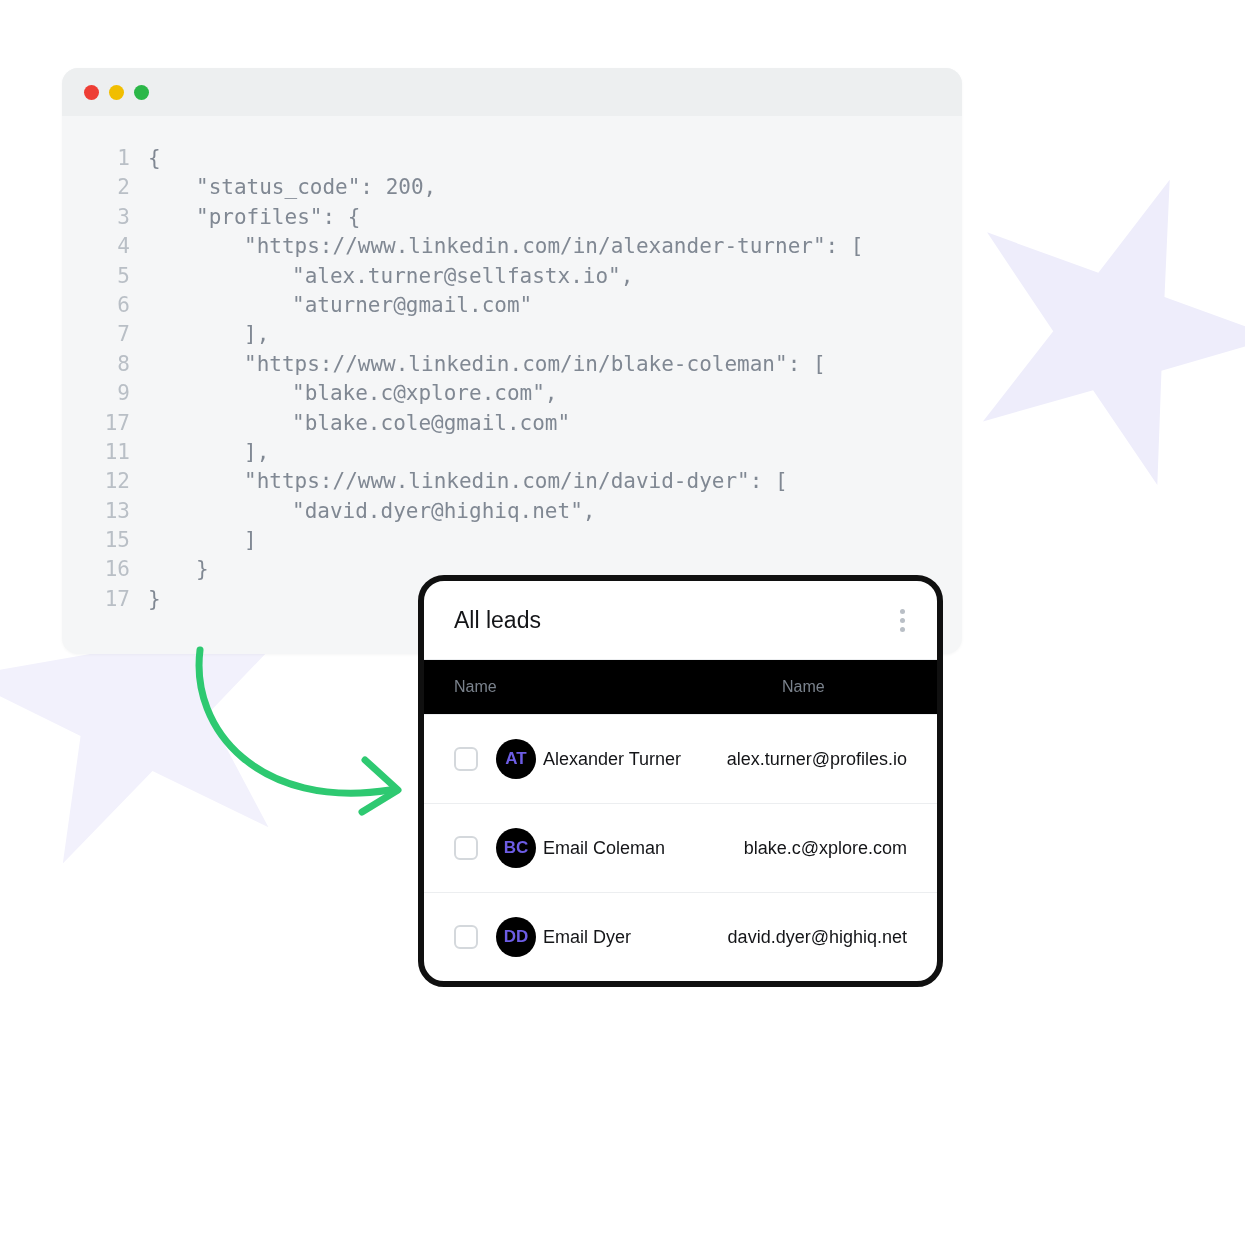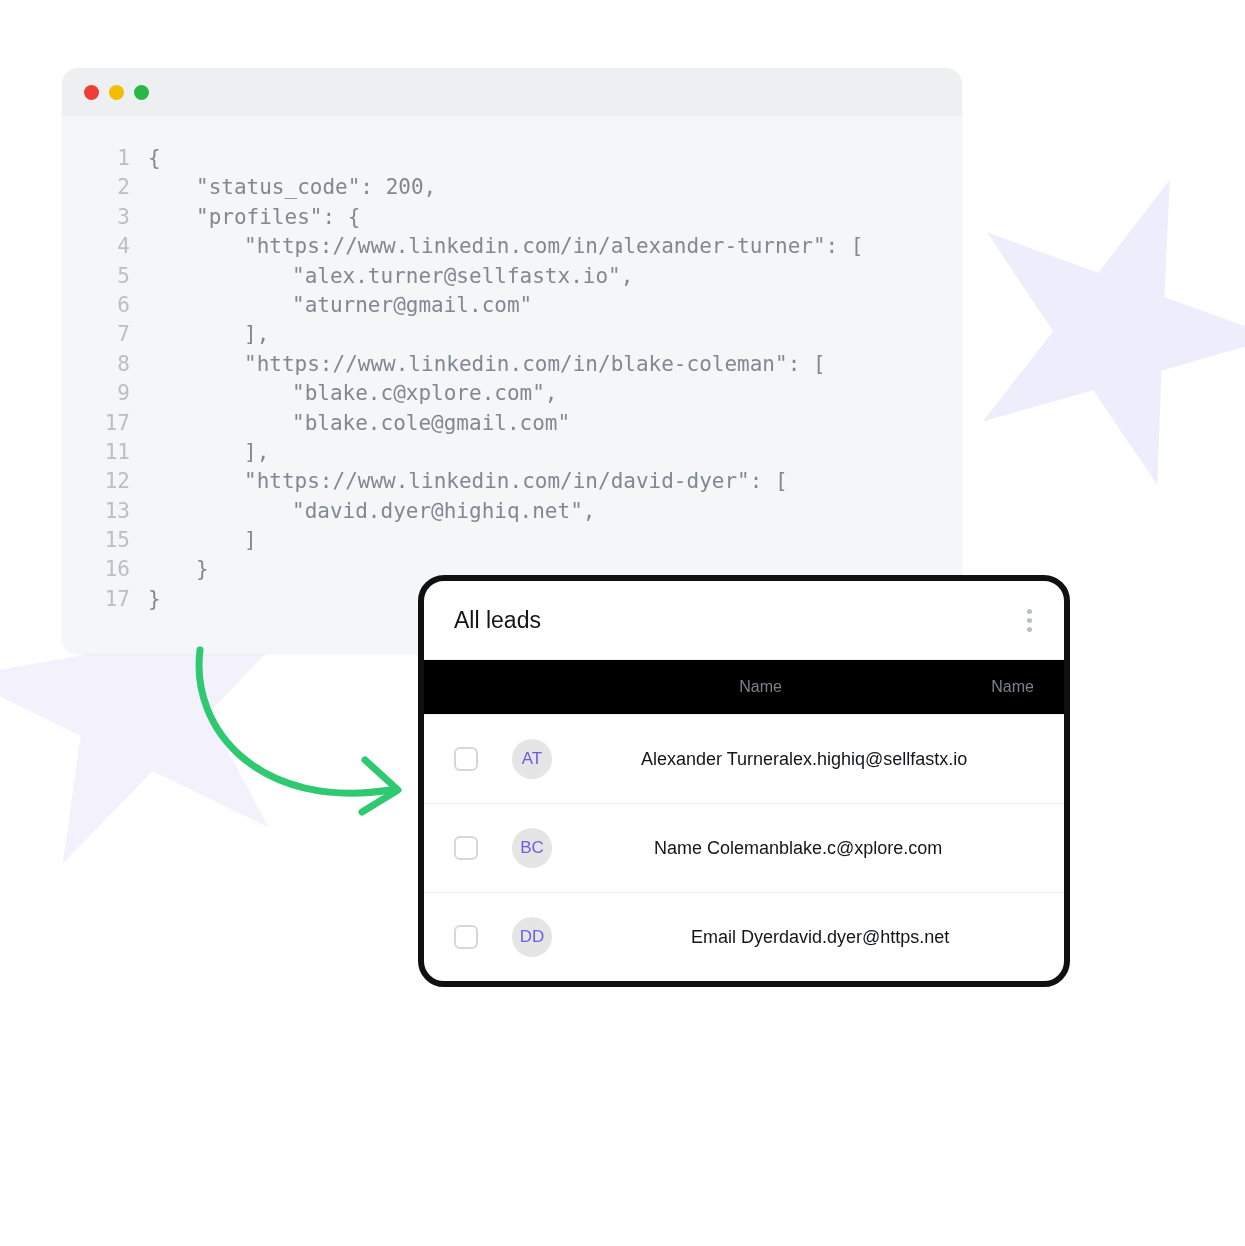--- a/index.html
+++ b/index.html
@@ -85,27 +85,26 @@
       left: 170px;
       width: 260px;
       height: 200px;
       z-index: 2;
     }
     
     .leads-card {
       position: absolute;
       top: 575px;
       left: 418px;
-      width: 652px;
+      width: 525px;
       background: #ffffff;
       border: 6px solid #101010;
       border-radius: 26px;
       z-index: 3;
       overflow: hidden;
-      text-align: right;
     }
     .leads-header {
       height: 78px;
       display: flex;
       align-items: center;
       justify-content: space-between;
       padding: 0 26px 0 30px;
     }
     .leads-title {
       font-size: 23px;
@@ -149,28 +148,28 @@
       border: 2px solid #D4D8DC;
       border-radius: 6px;
       background: #fff;
       cursor: pointer;
       flex-shrink: 0;
     }
     .avatar {
       width: 40px;
       height: 40px;
       border-radius: 50%;
-      background: #e5e5e5;
+      background: #000000;
       color: #6D5DE5;
-      font-weight: 400;
+      font-weight: 700;
       font-size: 17px;
       display: flex;
       align-items: center;
       justify-content: center;
-      margin-left: 34px;
+      margin-left: 18px;
       flex-shrink: 0;
     }
     .lead-name {
       margin-left: 7px;
       font-size: 18px;
       color: #141518;
       width: 220px;
     }
     .lead-email {
       font-size: 18px;
@@ -275,28 +274,28 @@
   </div>
   <div class="leads-cols">
     <div class="col-name">Name</div>
     <div class="col-email">Name</div>
   </div>
   <div id="leads-rows">
       <div class="lead-row">
         <div class="row-check"></div>
         <div class="avatar">AT</div>
         <div class="lead-name">Alexander Turner</div>
-        <div class="lead-email">alex.highiq@sellfastx.io</div>
+        <div class="lead-email">alex.turner@profiles.io</div>
       </div>
       <div class="lead-row">
         <div class="row-check"></div>
         <div class="avatar">BC</div>
-        <div class="lead-name">Name Coleman</div>
+        <div class="lead-name">Email Coleman</div>
         <div class="lead-email">blake.c@xplore.com</div>
       </div>
       <div class="lead-row">
         <div class="row-check"></div>
         <div class="avatar">DD</div>
         <div class="lead-name">Email Dyer</div>
-        <div class="lead-email">david.dyer@https.net</div>
+        <div class="lead-email">david.dyer@highiq.net</div>
       </div>
     </div>
 </div>
 
 </body></html>

